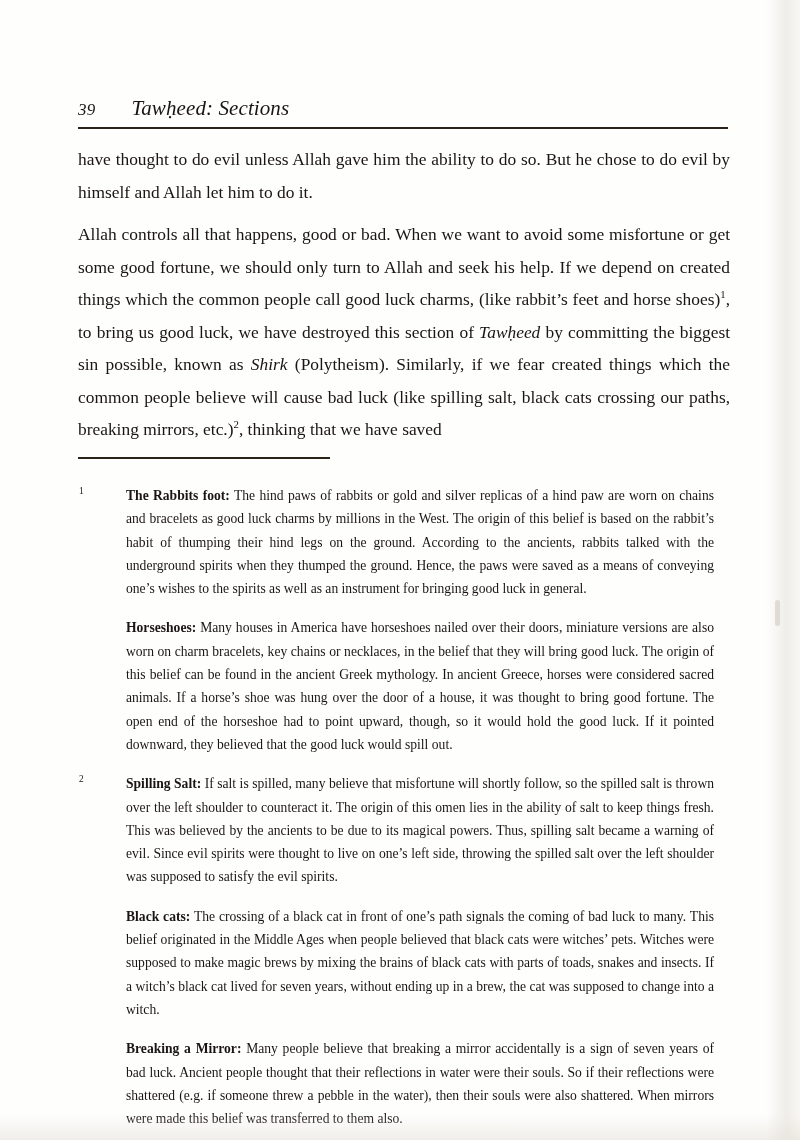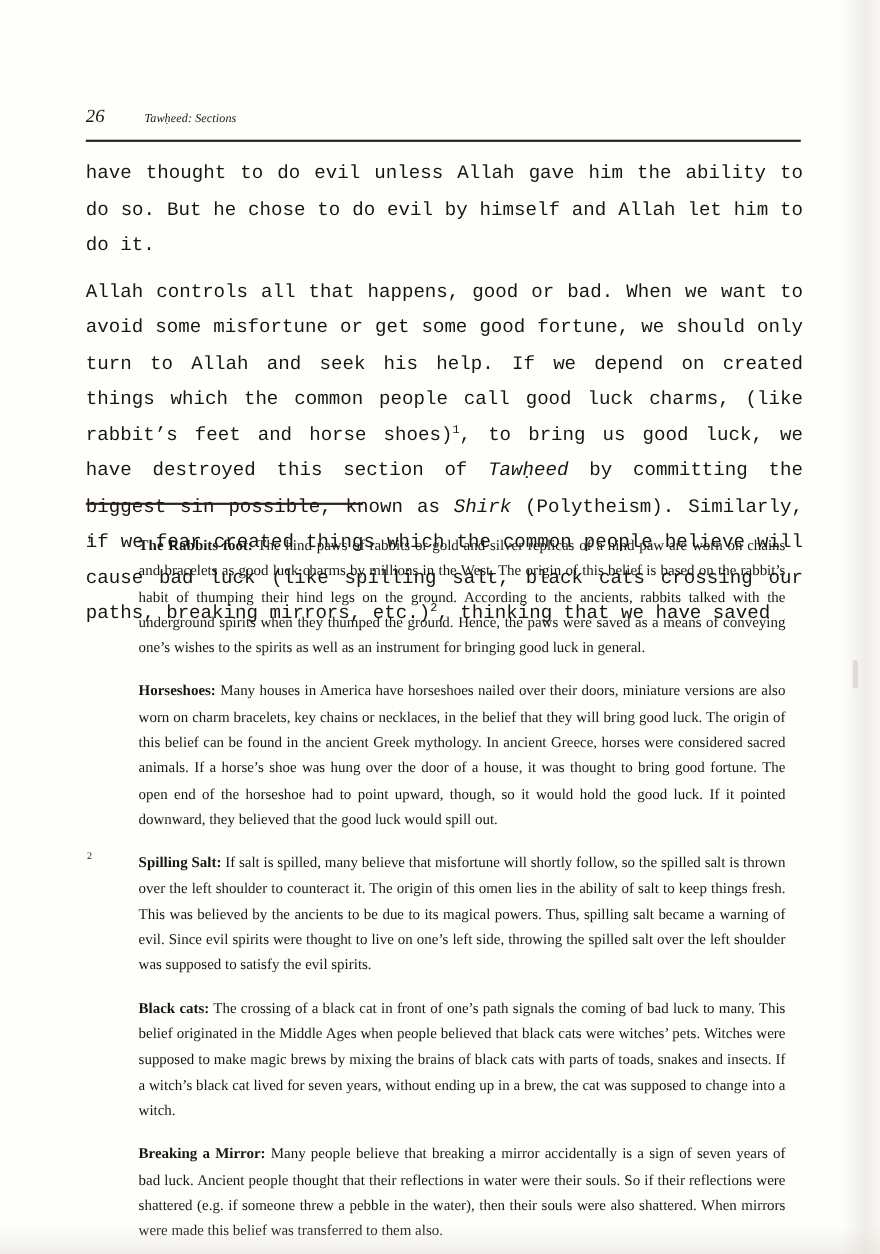--- a/index.html
+++ b/index.html
@@ -57,21 +57,21 @@
     align-items: baseline;
     font-style: italic;
   }
   .folio {
     font-size: 17px;
     font-style: italic;
     letter-spacing: 0.2px;
   }
   .head-title {
     margin-left: 36px;
-    font-size: 11px;
+    font-size: 21px;
     font-style: italic;
     letter-spacing: 0.1px;
   }
   .head-rule {
     position: absolute;
     left: 78px;
     top: 127px;
     width: 650px;
     height: 2px;
     background: #2b2218;
@@ -81,21 +81,20 @@
   .body-text {
     position: absolute;
     left: 78px;
     top: 143px;
     width: 652px;
     font-size: 17.4px;
     line-height: 32.5px;
     text-align: justify;
     text-justify: inter-word;
     hyphens: none;
-    font-family: Liberation Mono, monospace;
   }
   .body-text p {
     margin: 0 0 10px 0;
     text-align: justify;
   }
   .body-text p:last-child {
     margin-bottom: 12px;
   }
   .italic { font-style: italic; }
   sup {
@@ -146,21 +145,21 @@
   .fn-block-2 {
     margin-top: 0px;
   }
 </style>
 </head>
 <body>
 
 <div class="page">
 
   <div class="running-head">
-    <span class="folio">26</span>
+    <span class="folio">39</span>
     <span class="head-title">Tawḥeed: Sections</span>
   </div>
   <div class="head-rule"></div>
 
   <div class="body-text" id="body-text">
       <p><span>have thought to do evil unless Allah gave him the ability to do so. But he chose to do evil by himself and Allah let him to do it.</span></p>
       <p><span>Allah controls all that happens, good or bad. When we want to avoid some misfortune or get some good fortune, we should only turn to Allah and seek his help. If we depend on created things which the common people call good luck charms, (like rabbit’s feet and horse shoes)</span><sup>1</sup><span>, to bring us good luck, we have destroyed this section of </span><span class="italic">Tawḥeed</span><span> by committing the biggest sin possible, known as </span><span class="italic">Shirk</span><span> (Polytheism). Similarly, if we fear created things which the common people believe will cause bad luck (like spilling salt, black cats crossing our paths, breaking mirrors, etc.)</span><sup>2</sup><span>, thinking that we have saved</span></p>
     </div>
 
   <div class="fn-rule"></div>

